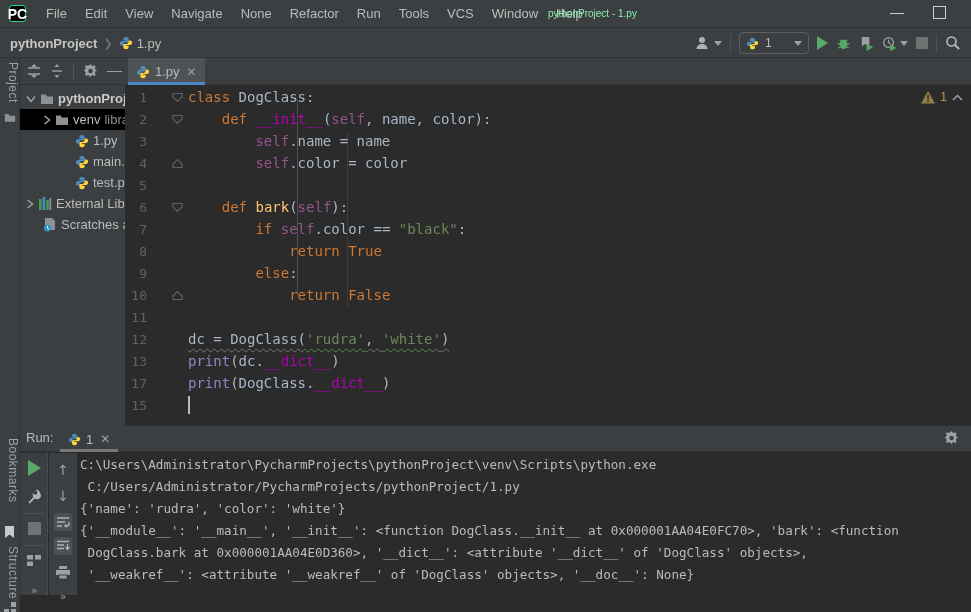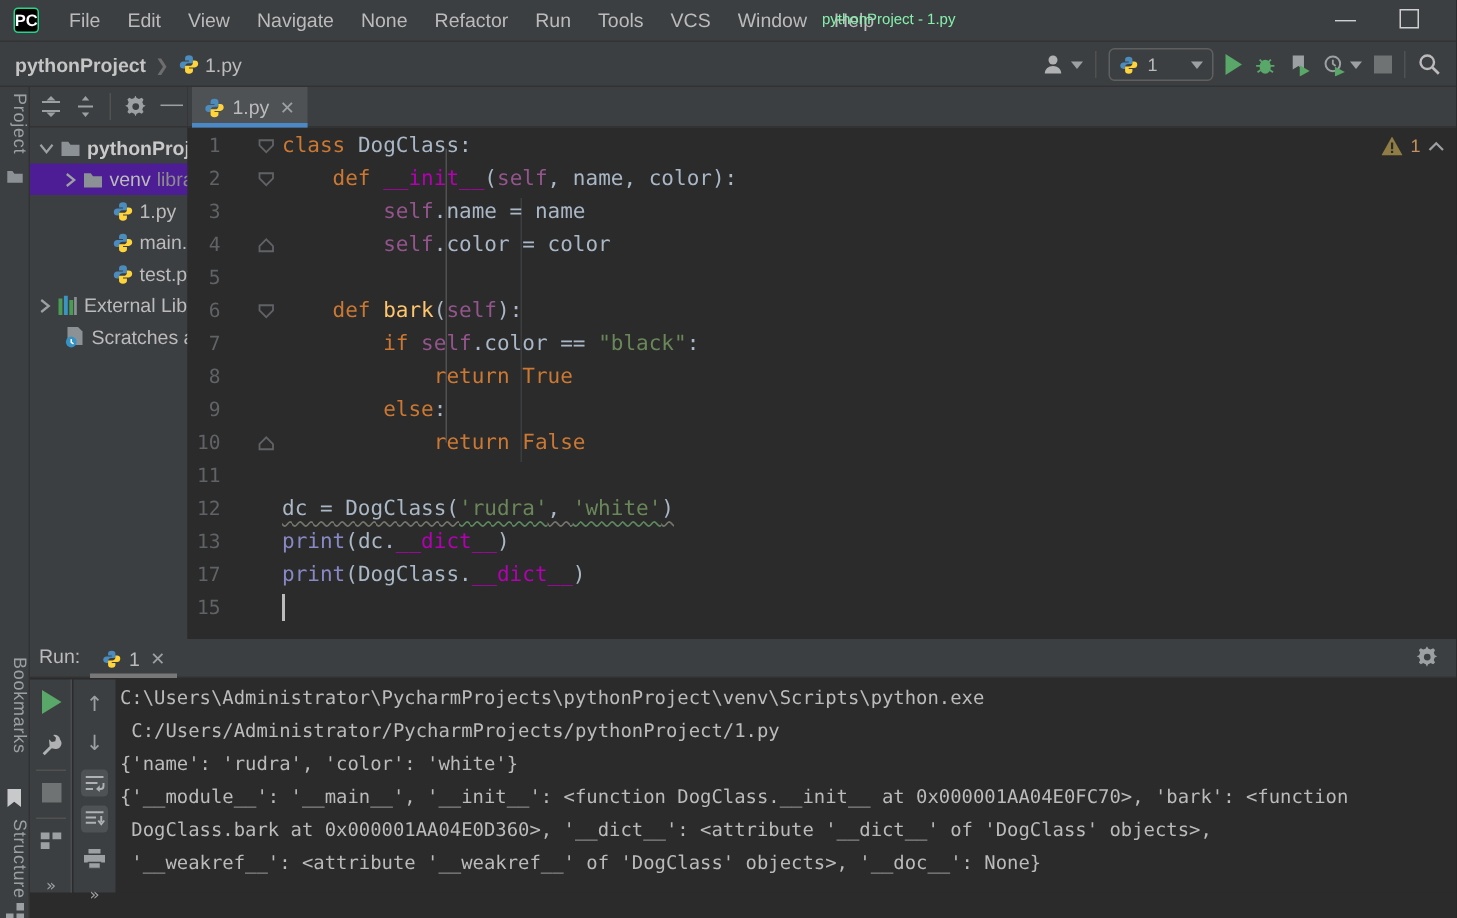--- a/index.html
+++ b/index.html
@@ -5,21 +5,21 @@
   * { margin:0; padding:0; box-sizing:border-box; }
   html,body { background:#2b2b2b; }
   #app {
     position:relative; width:971px; height:612px; overflow:hidden;
     font-family:"Liberation Sans", sans-serif; color:#bbbbbb; font-size:13px;
     background:#2b2b2b;
   }
   
   #titlebar { position:absolute; left:0; top:0; width:971px; height:28px; background:#3c3f41; border-bottom:1px solid #323232; display:flex; align-items:center; }
   #pc-logo { width:17px; height:17px; margin:0 11px 0 9px; border:1.5px solid #21d789; border-radius:3px; background:#000;
-    color:#fff; font-size:11px; font-weight:bold; display:flex; align-items:center; justify-content:center; }
+    color:#fff; font-size:14px; font-weight:bold; display:flex; align-items:center; justify-content:center; }
   .menu-item { padding:0 9px; color:#bbbbbb; font-size:13px; height:28px; line-height:28px; cursor:default; }
   #window-title { position:absolute; left:548px; top:0; height:28px; line-height:28px; color:#86efac; font-size:10px; }
   #win-min { position:absolute; left:882px; top:0; width:30px; height:28px; color:#cfcfcf; text-align:center; line-height:24px; font-size:14px;}
   #win-max { position:absolute; left:933px; top:6px; width:13px; height:13px; border:1.5px solid #cfcfcf; }
   
   #navbar { position:absolute; left:0; top:28px; width:971px; height:30px; background:#3c3f41; border-bottom:1px solid #323232; }
   #breadcrumb { position:absolute; left:10px; top:0; height:30px; display:flex; align-items:center; gap:6px; }
   #crumb-project { color:#c5c5c5; font-weight:bold; }
   .crumb-sep { color:#6e6e6e; font-size:11px; }
   #crumb-file { color:#bbbbbb; display:flex; align-items:center; gap:4px; }
@@ -36,21 +36,21 @@
   .stripe-label { position:absolute; left:0; width:20px; writing-mode:vertical-rl; text-orientation:mixed; color:#9da0a3; font-size:12px; letter-spacing:0.5px; }
   #stripe-project-label { top:4px; }
   #stripe-bookmarks-label { top:380px; }
   #stripe-structure-label { top:488px; }
   .stripe-icon { position:absolute; left:4px; }
   
   #project-panel { position:absolute; left:20px; top:58px; width:105px; height:385px; background:#3c3f41; overflow:hidden; }
   #project-toolbar { height:27px; display:flex; align-items:center; gap:9px; padding-left:7px; border-bottom:1px solid #323232; }
   #project-tree { position:absolute; left:0; top:30px; width:200px; }
   .tree-row { height:21px; display:flex; align-items:center; gap:4px; white-space:nowrap; color:#bbbbbb; font-size:13px; }
-  .tree-row.selected { background:#4c1d95; }
+  .tree-row.selected { background:#000000; }
   .tree-row.bold .tree-label { font-weight:bold; color:#c9c9c9; }
   .tree-suffix { color:#8c8c8c; }
   #project-hscroll { position:absolute; left:2px; top:375px; width:26px; height:7px; background:#5a5d5f; border-radius:3px; }
   
   #editor { position:absolute; left:125px; top:58px; width:846px; height:385px; background:#2b2b2b; }
   #tabbar { position:absolute; left:0; top:0; width:846px; height:27px; background:#3c3f41; border-bottom:1px solid #323232; }
   #editor-tab { position:absolute; left:3px; top:0; height:27px; background:#4e5254; display:flex; align-items:center; gap:5px; padding:0 8px; }
   #editor-tab .tab-underline { position:absolute; left:0; bottom:0; width:100%; height:3px; background:#4a88c7; }
   .tab-close { color:#9da0a3; font-size:12px; margin-left:2px; }
   #inspections { position:absolute; right:8px; top:32px; display:flex; align-items:center; gap:5px; color:#a9b7c6; font-size:12px; }

